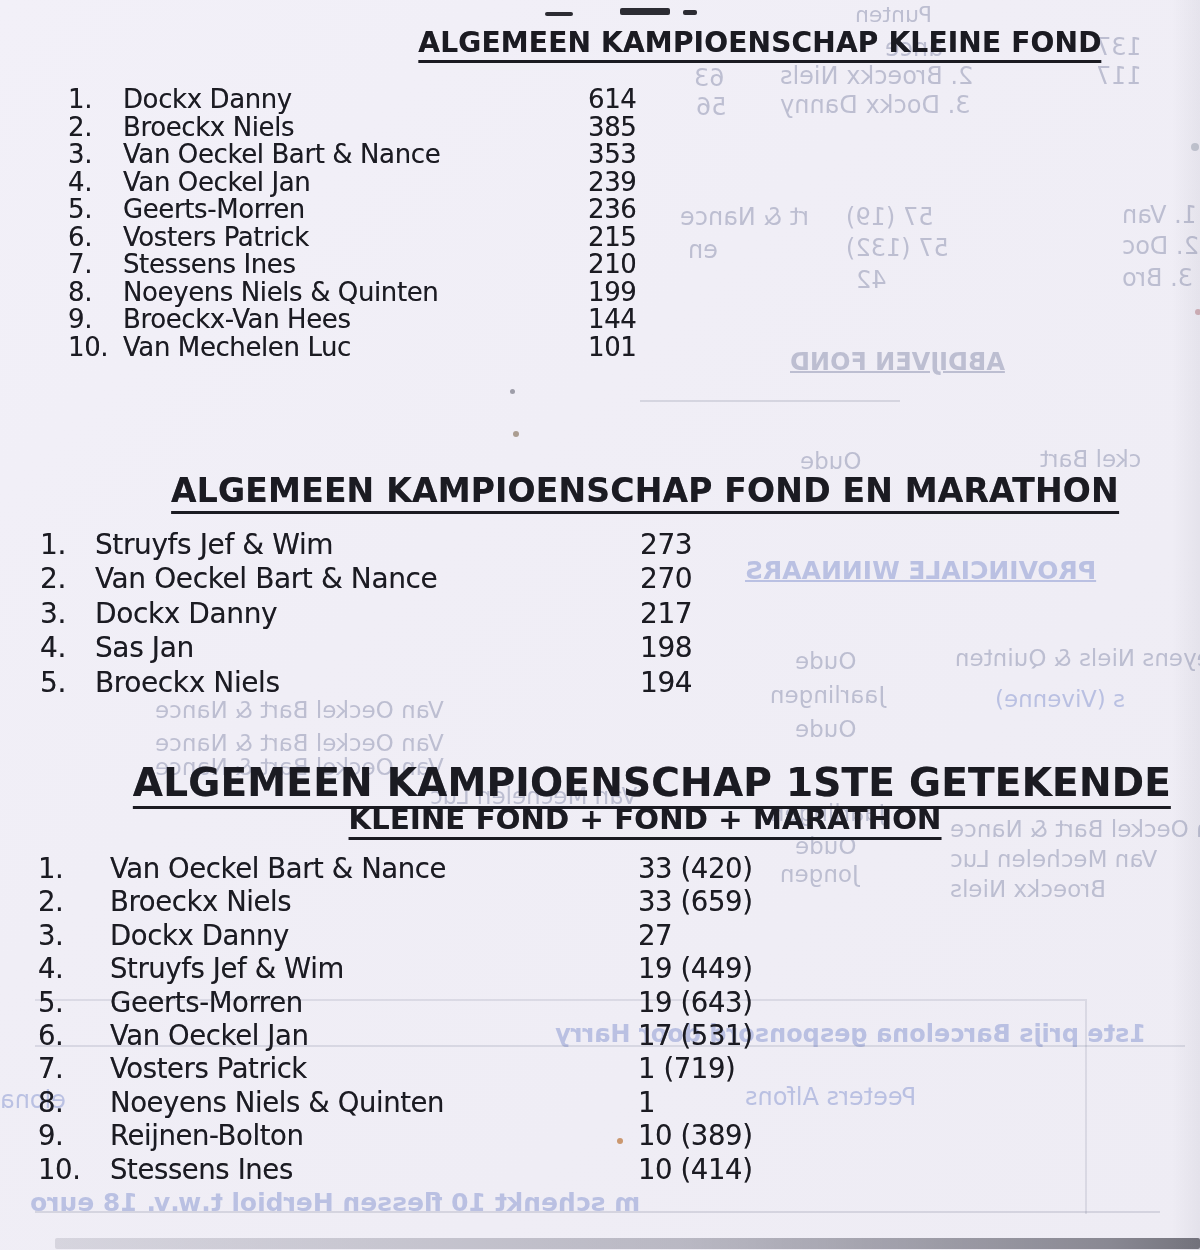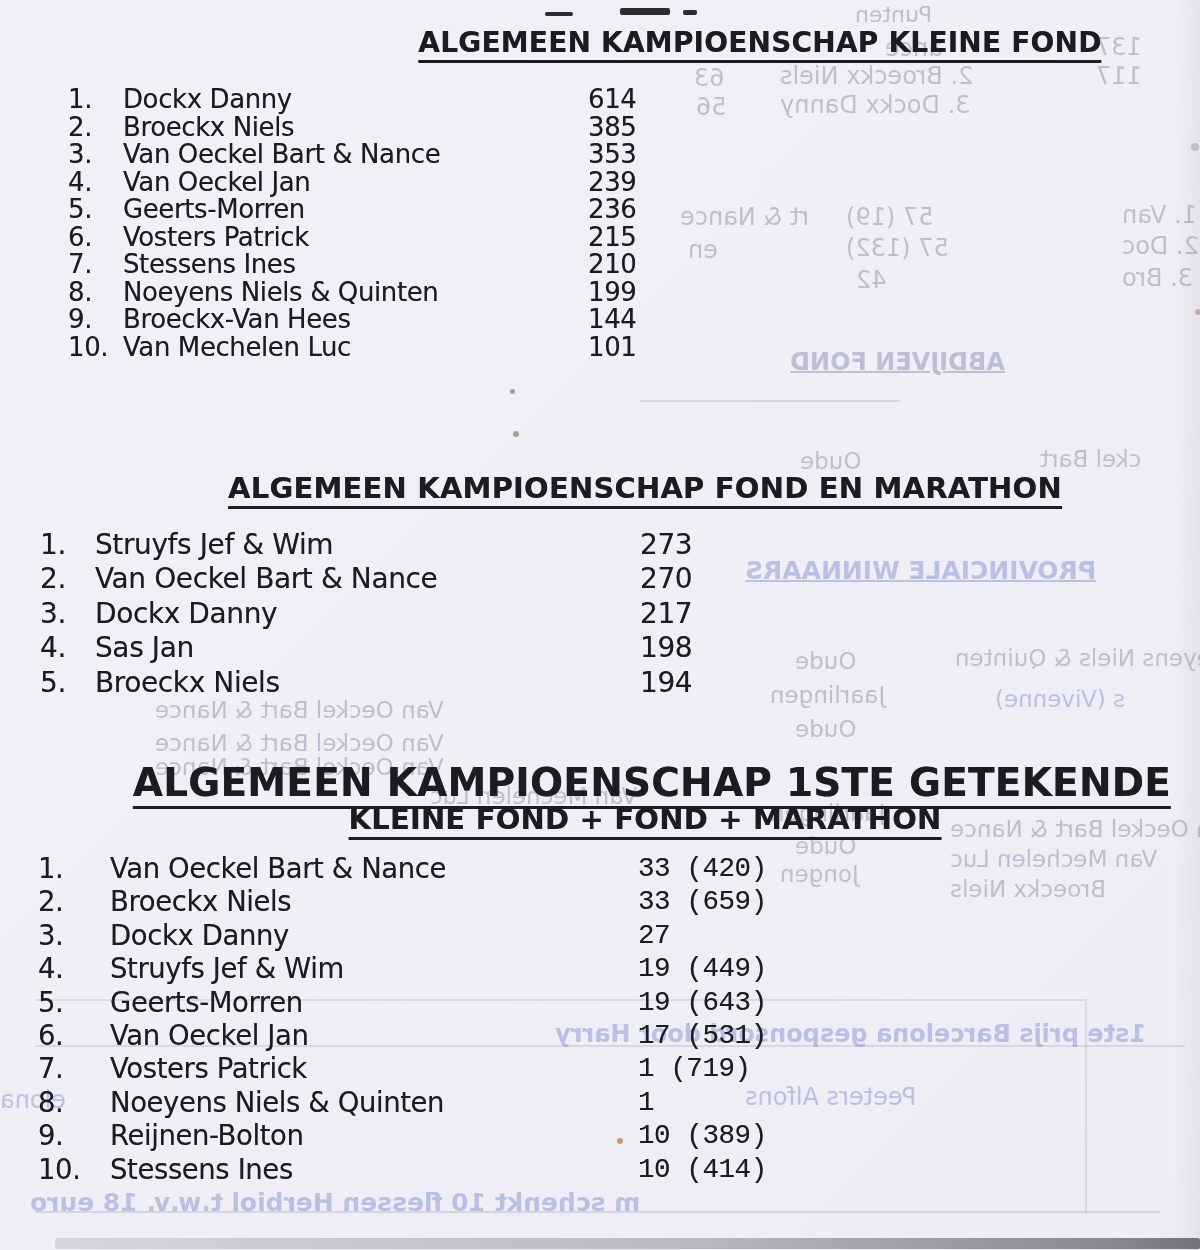--- a/index.html
+++ b/index.html
@@ -20,39 +20,39 @@
   }
   
   .title-line{
     position:absolute;transform:translateX(-50%);
     font-weight:bold;white-space:nowrap;
     letter-spacing:0.2px;
     border-bottom:3px solid #1b1b22;padding-bottom:1px;
     text-shadow:0 0 0.6px rgba(20,20,30,0.55);
   }
   .t1-0{left:760px;top:26px;font-size:28px;}
-  .t2-0{left:645px;top:471px;font-size:29px;}
+  .t2-0{left:645px;top:471px;font-size:33px;}
   .t3-0{left:652px;top:760px;font-size:39px;text-align:right;}
   .t3-1{left:645px;top:802px;font-size:29px;}
   
   .sec{position:absolute;}
   .row{position:relative;white-space:nowrap;letter-spacing:-0.4px;
        text-shadow:0 0 0.5px rgba(20,20,30,0.5);}
   .row .num{position:absolute;left:0;top:0;}
   .row .name{position:absolute;top:0;}
   .row .val{position:absolute;top:0;}
   .sec1{left:68px;top:86px;}
   .sec1 .row{height:27.5px;line-height:27.5px;font-size:26px;}
   .sec1 .name{left:55px;} .sec1 .val{left:520px;}
   .sec2{left:40px;top:528px;}
   .sec2 .row{height:34.4px;line-height:34.4px;font-size:28px;}
   .sec2 .name{left:55px;} .sec2 .val{left:600px;}
   .sec3{left:38px;top:852px;}
   .sec3 .row{height:33.4px;line-height:33.4px;font-size:27.5px;}
-  .sec3 .name{left:72px;} .sec3 .val{left:600px;font-family:Liberation Mono, monospace;}
+  .sec3 .name{left:72px;} .sec3 .val{left:600px;}
   
   .bleed{
     position:absolute;white-space:nowrap;
     transform:scaleX(-1);
     color:rgba(104,112,150,0.38);
     filter:blur(0.6px);
     pointer-events:none;
   }
   .bleed.blue{color:rgba(112,132,200,0.42);}
   .bleed.bold{font-weight:bold;}

